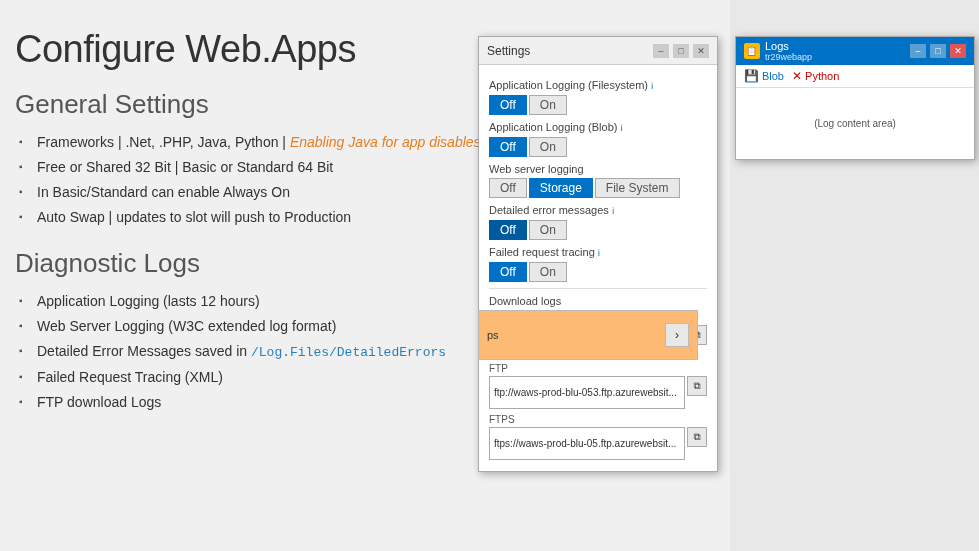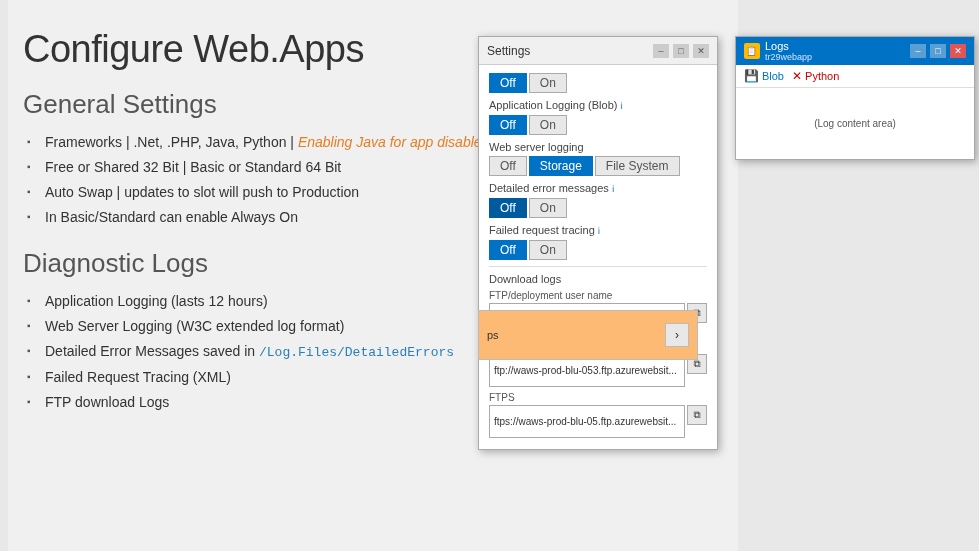--- a/index.html
+++ b/index.html
@@ -9,21 +9,21 @@
       height: 551px;
       background: #e8e8e8;
       font-family: 'Segoe UI', Arial, sans-serif;
       overflow: hidden;
       position: relative;
     }
 
     
     .slide {
       position: absolute;
-      left: 8px; top: 0;
+      left: 0; top: 0;
       width: 730px;
       height: 551px;
       background: #f0f0f0;
       padding: 28px 15px;
     }
 
     .slide-title {
       font-size: 38px;
       font-weight: 300;
       color: #333;
@@ -322,24 +322,24 @@
   <h2 class="section-title">General Settings</h2>
 
   <ul class="bullet-list">
     <li>
       <span>Frameworks | .Net, .PHP, Java, Python | </span><span class="highlight-orange">Enabling Java for app disables the others!</span>
     </li>
     <li>
       <span>Free or Shared 32 Bit |  Basic or Standard 64 Bit</span>
     </li>
     <li>
+      <span>In Basic/Standard can enable Always On</span>
+    </li>
+    <li>
       <span>Auto Swap | updates to slot will push to Production</span>
-    </li>
-    <li>
-      <span>In Basic/Standard can enable Always On</span>
     </li>
   </ul>
 
   <h2 class="section-title">Diagnostic Logs</h2>
 
   <ul class="bullet-list">
     <li>
       <span>Application Logging (lasts 12 hours)</span>
     </li>
     <li>
@@ -361,20 +361,21 @@
   <div class="settings-titlebar">
     <span class="settings-titlebar-title">Settings</span>
     <div class="titlebar-controls">
       <button class="titlebar-btn">–</button>
       <button class="titlebar-btn">□</button>
       <button class="titlebar-btn">✕</button>
     </div>
   </div>
   <div class="settings-content">
 
+    <div class="row-label">Application Logging (Filesystem) <span class="info-icon">ℹ</span></div>
     <div class="toggle-row">
       <button class="toggle-btn active-off">Off</button>
       <button class="toggle-btn">On</button>
     </div>
 
     <div class="row-label">Application Logging (Blob) <span class="info-icon">ℹ</span></div>
     <div class="toggle-row">
       <button class="toggle-btn active-off">Off</button>
       <button class="toggle-btn">On</button>
     </div>

